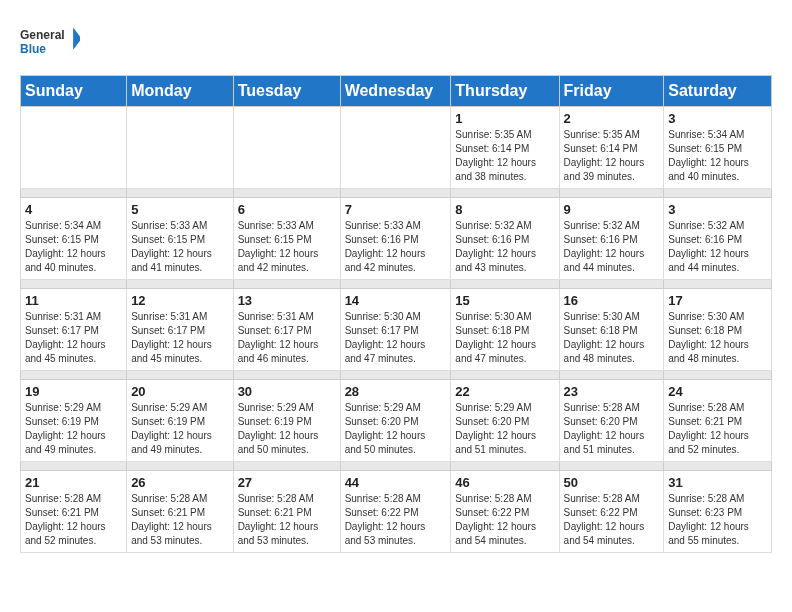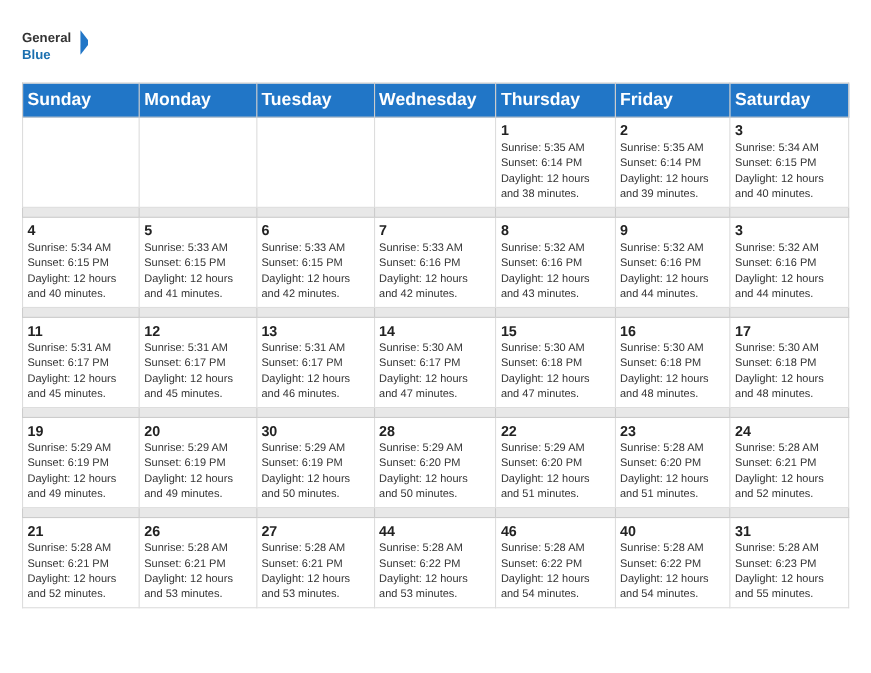--- a/index.html
+++ b/index.html
@@ -340,21 +340,21 @@
 and 53 minutes.</div>
         </td>
         <td>
           <span class="day-number">46</span>
           <div class="cell-text" style="white-space: pre-line;">Sunrise: 5:28 AM
 Sunset: 6:22 PM
 Daylight: 12 hours
 and 54 minutes.</div>
         </td>
         <td>
-          <span class="day-number">40</span>
+          <span class="day-number">50</span>
           <div class="cell-text" style="white-space: pre-line;">Sunrise: 5:28 AM
 Sunset: 6:22 PM
 Daylight: 12 hours
 and 54 minutes.</div>
         </td>
         <td>
           <span class="day-number">31</span>
           <div class="cell-text" style="white-space: pre-line;">Sunrise: 5:28 AM
 Sunset: 6:23 PM
 Daylight: 12 hours

